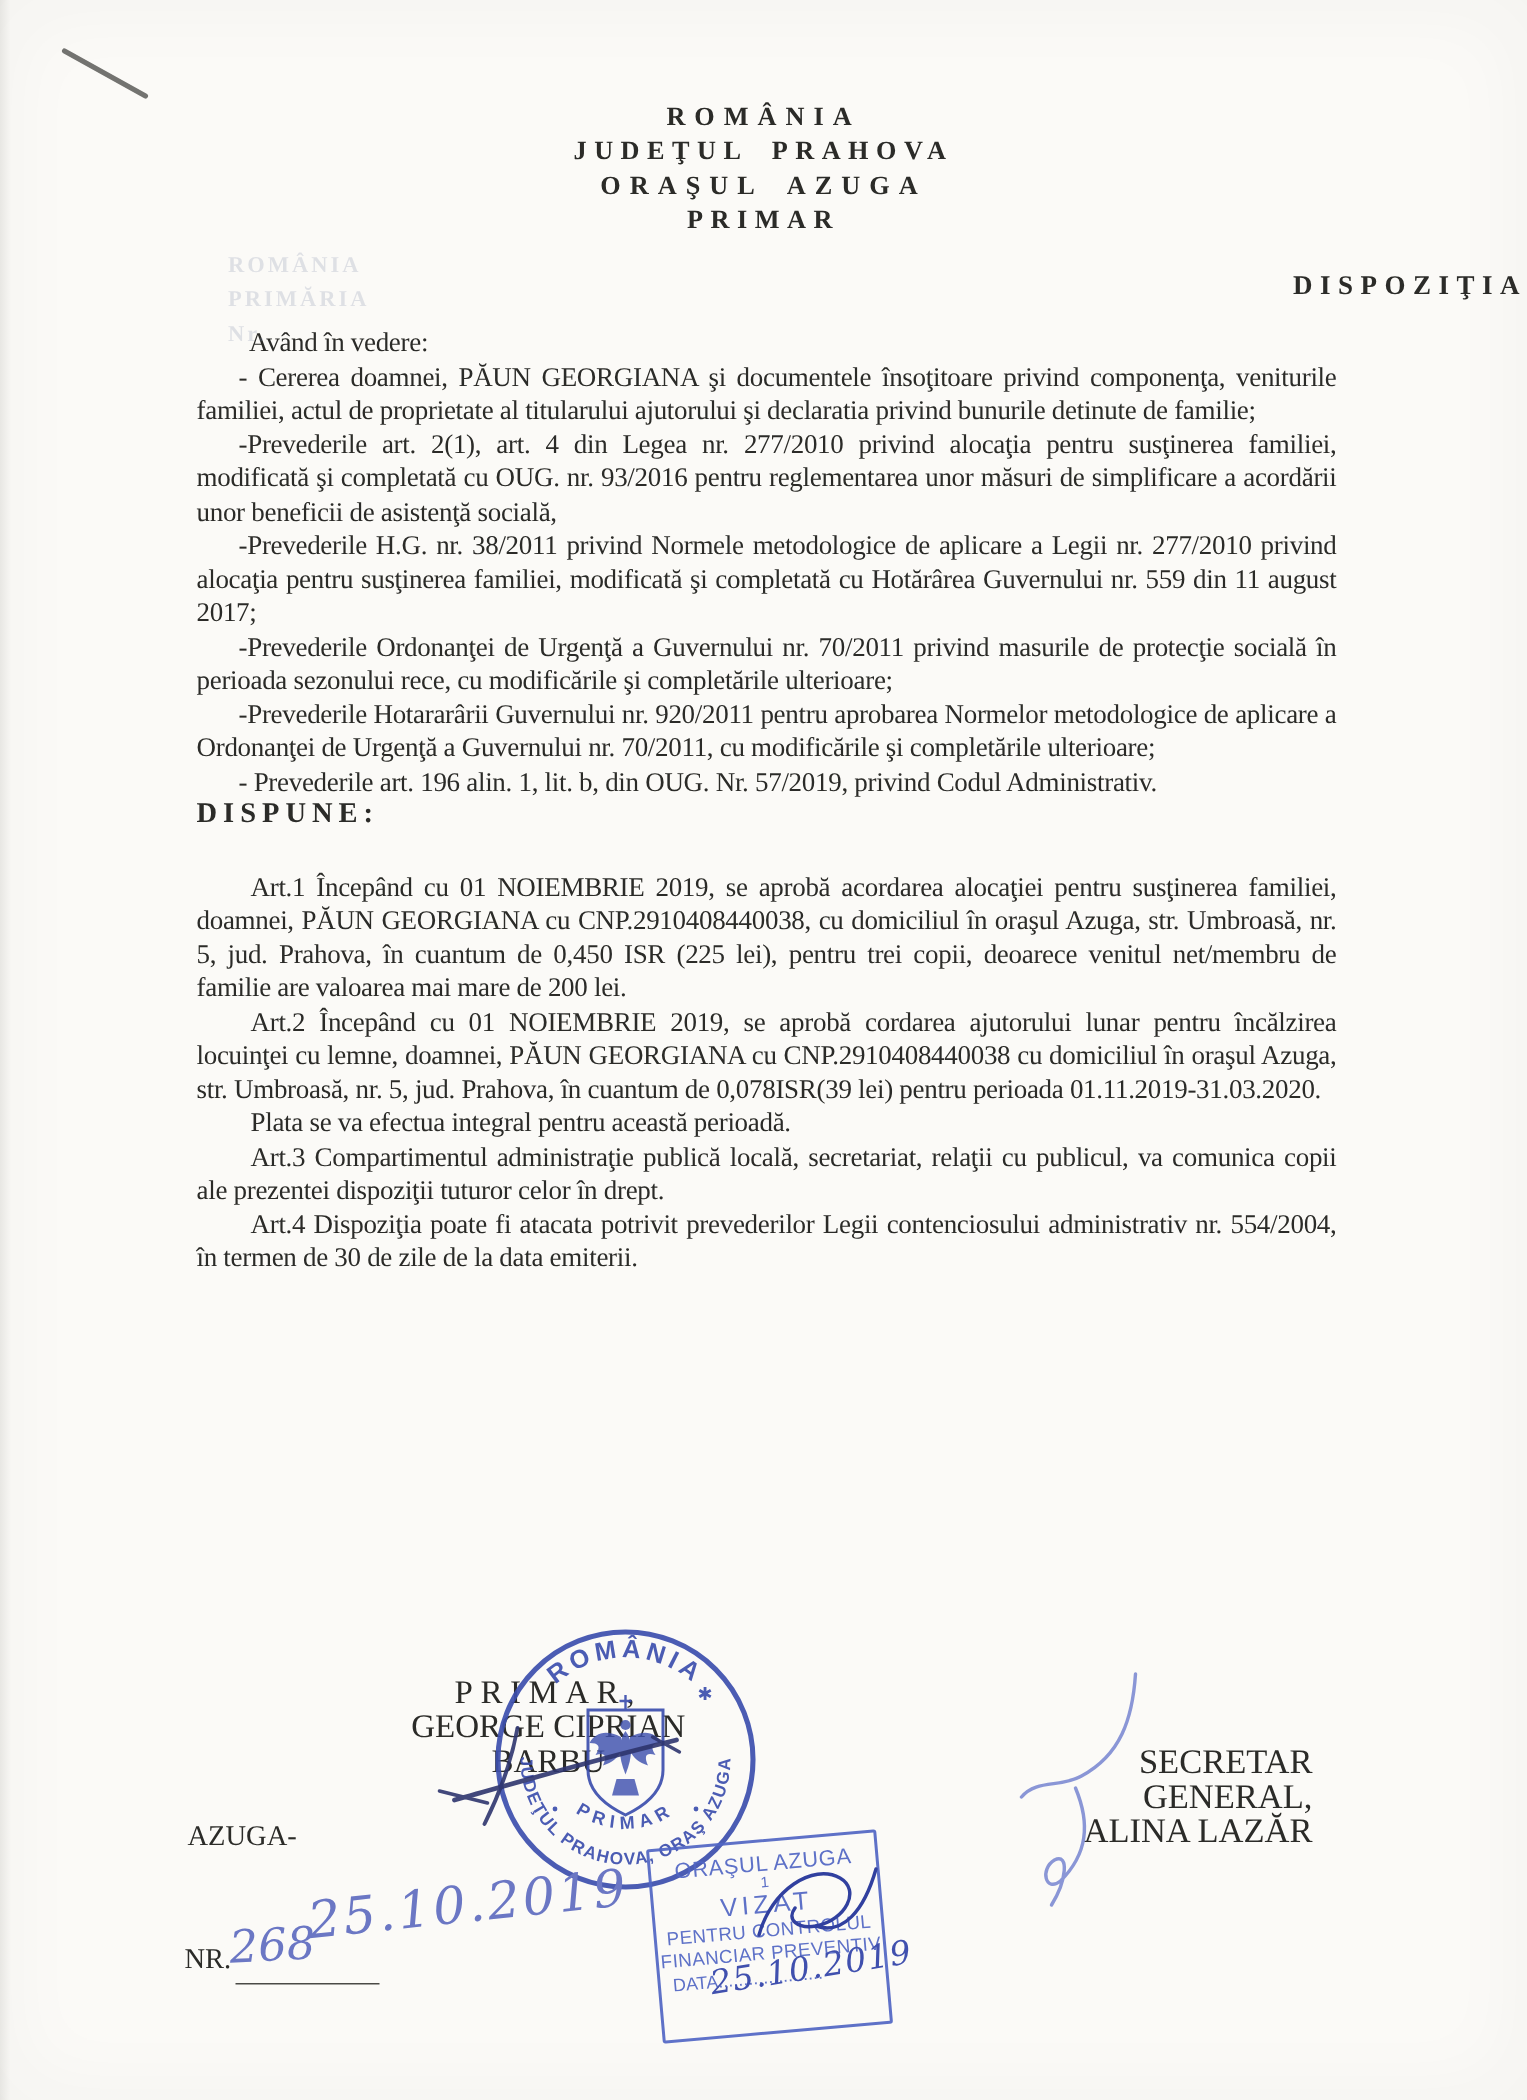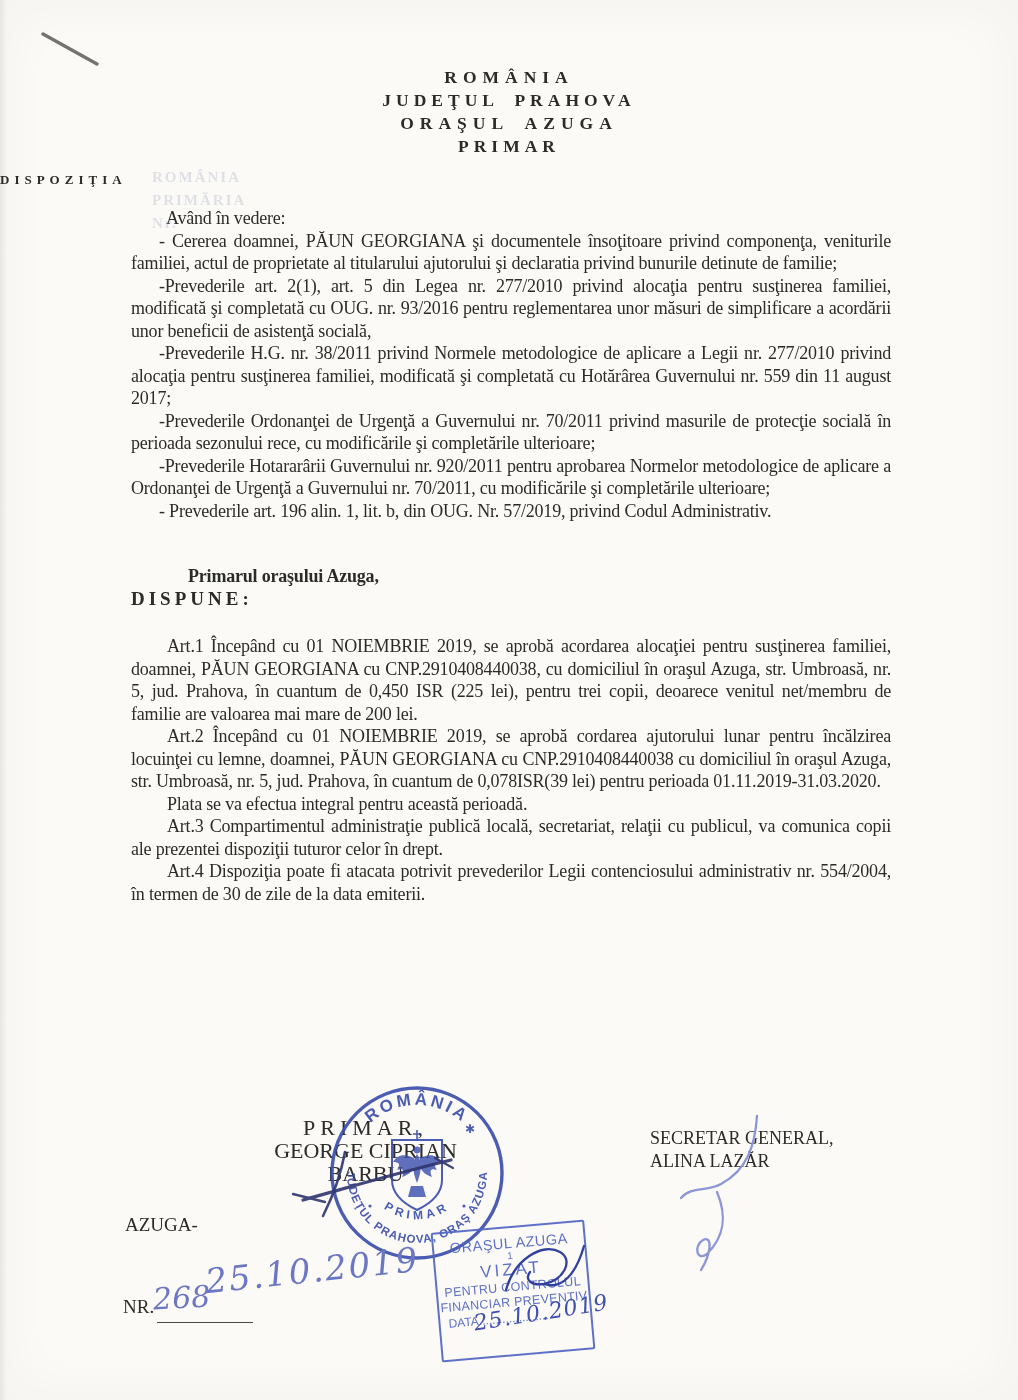--- a/index.html
+++ b/index.html
@@ -14,35 +14,35 @@
     color:#2b2b28;
     overflow:hidden;
   }
   
   .header{padding-top:66px;text-align:center;font-weight:bold;}
   .header div{font-size:17.5px;line-height:23px;word-spacing:7px;}
   .h-country{letter-spacing:6px;}
   .h-county{letter-spacing:5px;}
   .h-city{letter-spacing:6px;}
   .h-office{letter-spacing:5px;}
-  .doc-title{margin-top:10px;text-align:left;font-weight:bold;font-size:13px;letter-spacing:5px;line-height:24px;}
+  .doc-title{margin-top:20px;text-align:right;font-weight:bold;font-size:18px;letter-spacing:5px;line-height:24px;}
   .subtitle{margin-top:2px;text-align:center;font-size:18.5px;line-height:24px;}
   
   .textblock{width:760px;margin:0 17px 0 131px;text-align:justify;font-size:18px;line-height:22.5px;letter-spacing:-0.2px;}
   .textblock p{margin:0;}
   .preamble{margin-top:15px !important;text-indent:35px;}
   .consideration{text-indent:28px;}
   .issuer{margin-top:43px !important;text-indent:57px;font-weight:bold;}
   .decree-word{text-align:left;font-weight:bold;font-size:19px;letter-spacing:4px;word-spacing:4px;text-indent:0;}
   .article{text-indent:36px;font-family:Liberation Serif, serif;}
   .article.first{margin-top:25px !important;}
   
   .primar-block{position:absolute;left:248px;top:1116px;width:235px;text-align:center;font-size:22px;line-height:23px;}
   .primar-block .sig-title{letter-spacing:5px;}
-  .secretar-block{position:absolute;left:650px;top:1127px;width:225px;text-align:left;font-size:18px;line-height:23px;}
+  .secretar-block{position:absolute;left:650px;top:1163px;width:225px;text-align:right;font-size:23px;line-height:23px;}
   .svg-abs{position:absolute;}
   
   .round-stamp{left:328px;top:1084px;width:178px;height:178px;opacity:.92;}
   
   .rect-stamp{
     position:absolute;left:436px;top:1226px;width:150px;height:126px;
     border:2.5px solid #5166c4;border-radius:2px;
     transform:rotate(-5deg);
     color:#5166c4;text-align:center;
     font-family:"Liberation Sans", sans-serif;
@@ -85,27 +85,26 @@
     <div class="h-county">JUDEŢUL PRAHOVA</div>
     <div class="h-city">ORAŞUL AZUGA</div>
     <div class="h-office">PRIMAR</div>
   </div>
 
   <div class="doc-title">DISPOZIŢIA</div>
 
   <div class="textblock">
     <p class="preamble">Având în vedere:</p>
     <p class="consideration">- Cererea doamnei, PĂUN GEORGIANA şi documentele însoţitoare privind componenţa, veniturile familiei, actul de proprietate al titularului ajutorului şi declaratia privind bunurile detinute de familie;</p>
-    <p class="consideration">-Prevederile art. 2(1), art. 5 din Legea nr. 277/2010 privind alocaţia pentru susţinerea familiei, modificată şi completată cu OUG. nr. 93/2016 pentru reglementarea unor măsuri de simplificare a acordării unor beneficii de asistenţă socială,</p>
+    <p class="consideration">-Prevederile art. 2(1), art. 4 din Legea nr. 277/2010 privind alocaţia pentru susţinerea familiei, modificată şi completată cu OUG. nr. 93/2016 pentru reglementarea unor măsuri de simplificare a acordării unor beneficii de asistenţă socială,</p>
     <p class="consideration">-Prevederile H.G. nr. 38/2011 privind Normele metodologice de aplicare a Legii nr. 277/2010 privind alocaţia pentru susţinerea familiei, modificată şi completată cu Hotărârea Guvernului nr. 559 din 11 august 2017;</p>
     <p class="consideration">-Prevederile Ordonanţei de Urgenţă a Guvernului nr. 70/2011 privind masurile de protecţie socială în perioada sezonului rece, cu modificările şi completările ulterioare;</p>
     <p class="consideration">-Prevederile Hotararârii Guvernului nr. 920/2011 pentru aprobarea Normelor metodologice de aplicare a Ordonanţei de Urgenţă a Guvernului nr. 70/2011, cu modificările şi completările ulterioare;</p>
     <p class="consideration">- Prevederile art. 196 alin. 1, lit. b, din OUG. Nr. 57/2019, privind Codul Administrativ.</p>
 
-    <p class="issuer">Primarul oraşului Azuga,</p>
     <p class="decree-word">DISPUNE:</p>
 
     <p class="article first">Art.1 Începând cu 01 NOIEMBRIE 2019, se aprobă acordarea alocaţiei pentru susţinerea familiei, doamnei, PĂUN GEORGIANA cu CNP.2910408440038, cu domiciliul în oraşul Azuga, str. Umbroasă, nr. 5, jud. Prahova, în cuantum de 0,450 ISR (225 lei), pentru trei copii, deoarece venitul net/membru de familie are valoarea mai mare de 200 lei.</p>
     <p class="article">Art.2 Începând cu 01 NOIEMBRIE 2019, se aprobă cordarea ajutorului lunar pentru încălzirea locuinţei cu lemne, doamnei, PĂUN GEORGIANA cu CNP.2910408440038 cu domiciliul în oraşul Azuga, str. Umbroasă, nr. 5, jud. Prahova, în cuantum de 0,078ISR(39 lei) pentru perioada 01.11.2019-31.03.2020.</p>
     <p class="article">Plata se va efectua integral pentru această perioadă.</p>
     <p class="article">Art.3 Compartimentul administraţie publică locală, secretariat, relaţii cu publicul, va comunica copii ale prezentei dispoziţii tuturor celor în drept.</p>
     <p class="article">Art.4 Dispoziţia poate fi atacata potrivit prevederilor Legii contenciosului administrativ nr. 554/2004, în termen de 30 de zile de la data emiterii.</p>
   </div>
 
   <div class="primar-block">

